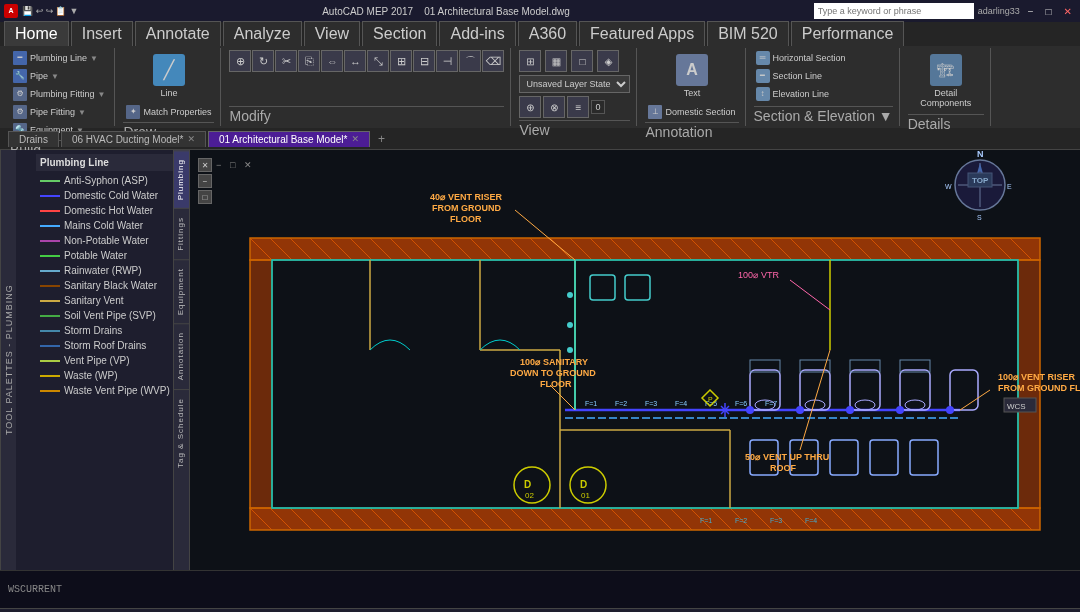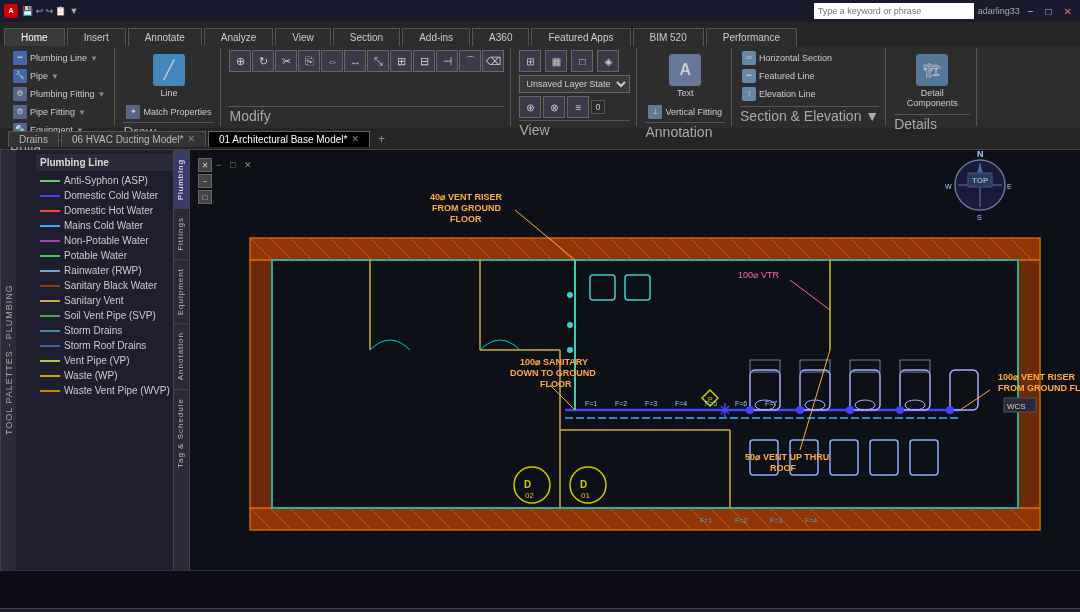--- a/index.html
+++ b/index.html
@@ -21,22 +21,22 @@
     #title-bar .right { display: flex; align-items: center; gap: 4px; }
     .tb-icon { width: 14px; height: 14px; background: #555; border-radius: 2px; display: inline-block; font-size: 8px; text-align: center; line-height: 14px; }
     #ribbon-tabs {
       display: flex;
       background: #252525;
       height: 24px;
       align-items: flex-end;
       padding-left: 4px;
     }
     .ribbon-tab {
-      padding: 3px 16px;
-      font-size: 10px;
+      padding: 3px 10px;
+      font-size: 16px;
       background: #2d2d2d;
       border: 1px solid #555;
       border-bottom: none;
       cursor: pointer;
       color: #ccc;
       margin-right: 2px;
     }
     .ribbon-tab.active { background: #3a3a3a; color: #fff; }
 
     #ribbon-content {
@@ -138,21 +138,21 @@
       background: #333;
       border: 1px solid #555;
       border-bottom: none;
       cursor: pointer;
       color: #bbb;
       margin-right: 2px;
       display: flex;
       align-items: center;
       gap: 4px;
     }
-    .doc-tab.active { background: #000000; color: #fff; border-color: #666; }
+    .doc-tab.active { background: #4c1d95; color: #fff; border-color: #666; }
     .doc-tab .close-x { font-size: 9px; color: #888; cursor: pointer; }
     .doc-tab-add { padding: 2px 6px; font-size: 12px; color: #888; cursor: pointer; }
 
     
     #main-area {
       display: flex;
       height: calc(612px - 22px - 24px - 82px - 22px - 22px);
       
       height: 420px;
     }
@@ -318,20 +318,25 @@
       height: 18px;
     }
   </style>
 </head>
 <body>
 
 <div id="title-bar">
   <div class="left">
     <span class="tb-icon" style="background:#c00;color:#fff;font-weight:bold;font-size:7px;">A</span>
     <span style="font-size:9px;color:#aaa;">💾 ↩ ↪ 📋 ▼</span>
+  </div>
+  <div class="title">
+    <span>AutoCAD MEP 2017</span>
+    &nbsp;&nbsp;
+    <span>01 Architectural Base Model.dwg</span>
   </div>
   <div class="right">
     <input type="text" style="background: rgb(255, 255, 255); color: rgb(51, 51, 51); border: none; padding: 2px 4px; font-size: 9px; width: 160px; height: 16px;" placeholder="Type a keyword or phrase">
     <span style="font-size:9px;color:#aaa;">adarling33</span>
     <span style="cursor:pointer;padding:0 4px;">−</span>
     <span style="cursor:pointer;padding:0 4px;">□</span>
     <span style="cursor:pointer;padding:0 4px;color:#f66;">✕</span>
   </div>
 </div>
 
@@ -436,35 +441,35 @@
   </div>
 
   <div class="ribbon-group" style="min-width:80px;">
     <div class="ribbon-group-content" style="flex-direction:column; align-items:center; width:100%;">
       <div class="large-btn">
         <div class="large-icon" style="background:#667799; font-size:16px; font-weight:bold;">A</div>
         <span>Text</span>
       </div>
       <div class="rb-btn-sm" style="width:100%;justify-content:center;">
         <span class="sm-icon" style="background:#667799;">⟂</span>
-        <span>Vertical Fitting</span>
+        <span>Domestic Section</span>
       </div>
     </div>
     <div class="ribbon-group-label">Annotation</div>
   </div>
 
   <div class="ribbon-group" style="min-width:120px;">
     <div class="ribbon-group-content" style="flex-direction:column; gap:2px; width:100%;">
       <div class="se-row">
         <span class="se-icon" style="background:#6688aa;">═</span>
         <span>Horizontal Section</span>
       </div>
       <div class="se-row">
         <span class="se-icon" style="background:#6688aa;">━</span>
-        <span>Featured Line</span>
+        <span>Section Line</span>
       </div>
       <div class="se-row">
         <span class="se-icon" style="background:#6688aa;">↕</span>
         <span>Elevation Line</span>
       </div>
     </div>
     <div class="ribbon-group-label">Section &amp; Elevation ▼</div>
   </div>
 
   <div class="ribbon-group" style="min-width:70px;">
@@ -808,20 +813,21 @@
     
     <div style="position:absolute;top:10px;left:26px;font-size:9px;color:#888;">−</div>
     <div style="position:absolute;top:10px;left:40px;font-size:9px;color:#888;">□</div>
     <div style="position:absolute;top:10px;left:54px;font-size:9px;color:#888;">✕</div>
 
   </div>
 
 </div>
 
 <div id="command-line">
+  <div style="color:#888;">WSCURRENT</div>
   <input type="text" style="background: transparent; border: none; color: rgb(204, 204, 204); font-family: &quot;Courier New&quot;, monospace; font-size: 10px; width: 100%; outline: none;">
 </div>
 
 <div id="status-bar">
 
   <span style="flex:1;"></span>
 
 </div>
 
 </body></html>

